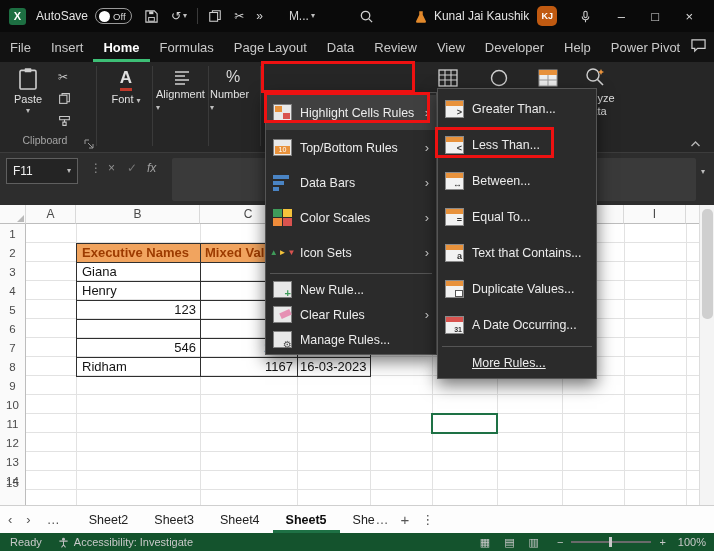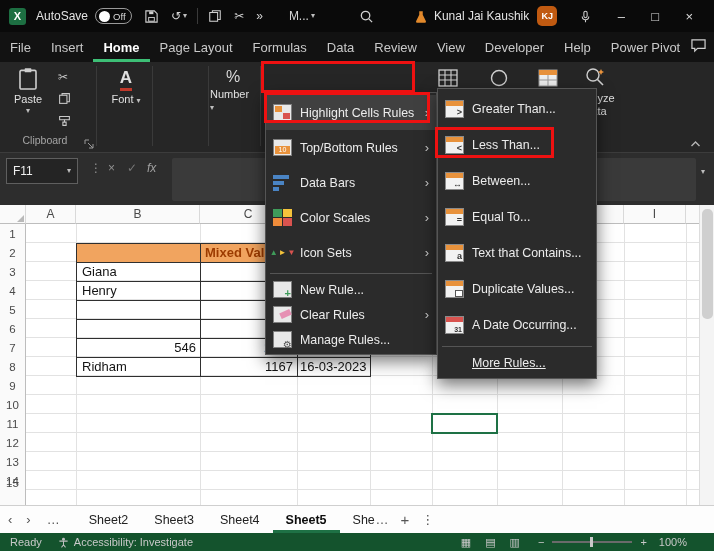--- a/index.html
+++ b/index.html
@@ -173,22 +173,22 @@
     <div style="width:12px"></div>
     <div class="winbtn">–</div>
     <div class="winbtn">□</div>
     <div class="winbtn">×</div>
   </div>
 
   <div id="menubar">
     <div class="mtab">File</div>
     <div class="mtab">Insert</div>
     <div class="mtab active">Home</div>
+    <div class="mtab">Formulas</div>
     <div class="mtab">Page Layout</div>
-    <div class="mtab">Formulas</div>
     <div class="mtab">Data</div>
     <div class="mtab">Review</div>
     <div class="mtab">View</div>
     <div class="mtab">Developer</div>
     <div class="mtab">Help</div>
     <div class="mtab">Power Pivot</div>
     <div style="margin-left:auto;display:flex;align-items:center;gap:14px;padding-right:12px">
       <span>
         <svg width="17" height="15" viewBox="0 0 18 16">
             <path d="M2 2h14v9H8l-3 3v-3H2z" fill="none" stroke="#cfcfcf" stroke-width="1.3"></path>
@@ -232,20 +232,26 @@
         </svg>
     </div>
     <div class="rsep" style="left:96px"></div>
 
     <div class="bigbtn" style="left:104px;top:6px;width:44px">
       <span style="font-size:17px;font-weight:bold;border-bottom:3px solid #c0392b;line-height:1.15">A</span>
       <span><span>Font</span> <span class="chev">▾</span></span>
     </div>
     <div class="rsep" style="left:152px"></div>
 
+    <div class="bigbtn" style="left:156px;top:6px;width:52px">
+      <svg width="18" height="18" viewBox="0 0 18 18">
+          <path d="M2 4h14M2 8h10M2 12h14M2 16h10" stroke="#cfcfcf" stroke-width="1.5"></path>
+        </svg>
+      <span><span>Alignment</span> <span class="chev">▾</span></span>
+    </div>
     <div class="rsep" style="left:208px"></div>
 
     <div class="bigbtn" style="left:210px;top:6px;width:46px">
       <span style="font-size:16px;color:#d9d9d9">%</span>
       <span><span>Number</span> <span class="chev">▾</span></span>
     </div>
     <div class="rsep" style="left:260px"></div>
 
     <div class="cfbtn">
       <span class="cficon">
@@ -359,23 +365,25 @@
     <div class="tline-h" style="left:76px;top:95px;width:295px"></div>
     <div class="tline-h" style="left:76px;top:114px;width:295px"></div>
     <div class="tline-h" style="left:76px;top:133px;width:295px"></div>
     <div class="tline-h" style="left:76px;top:152px;width:295px"></div>
     <div class="tline-h" style="left:76px;top:171px;width:295px"></div>
     <div class="tline-v" style="left:76px;top:38px;height:134px"></div>
     <div class="tline-v" style="left:200px;top:38px;height:134px"></div>
     <div class="tline-v" style="left:297px;top:38px;height:134px"></div>
     <div class="tline-v" style="left:370px;top:38px;height:134px"></div>
 
+    <div class="cell hdrtxt" style="left:82px;top:38px;width:116px">Executive Names</div>
     <div class="cell hdrtxt" style="left:205px;top:38px;width:90px">Mixed Values</div>
     <div class="cell" style="left:82px;top:57px;width:114px">Giana</div>
     <div class="cell" style="left:82px;top:76px;width:114px">Henry</div>
+    <div class="cell rt" style="left:82px;top:95px;width:114px">123</div>
     <div class="cell rt" style="left:82px;top:133px;width:114px">546</div>
     <div class="cell rt" style="left:204px;top:133px;width:89px;color:#2E75B6">2780</div>
     <div class="cell rt" style="left:300px;top:133px;width:66px">30-06-2024</div>
     <div class="cell" style="left:82px;top:152px;width:114px">Ridham</div>
     <div class="cell rt" style="left:204px;top:152px;width:89px">1167</div>
     <div class="cell rt" style="left:300px;top:152px;width:66px">16-03-2023</div>
 
     <div id="selbox"></div>
 
     <div id="vscroll">
@@ -536,16 +544,16 @@
       <span>Accessibility: Investigate</span>
     </span>
     <span class="sb-ico" style="margin-left:auto">▦</span>
     <span class="sb-ico" style="margin-left:14px">▤</span>
     <span class="sb-ico" style="margin-left:14px">▥</span>
     <span class="sb-ico" style="margin-left:18px">−</span>
     <div id="zoomslider" style="margin-left:8px">
       <div id="zoomknob"></div>
     </div>
     <span class="sb-ico" style="margin-left:8px">+</span>
-    <span style="margin-left:12px;margin-right:27px">100%</span>
+    <span style="margin-left:12px;margin-right:8px">100%</span>
   </div>
 
 </div>
 
 </body></html>

